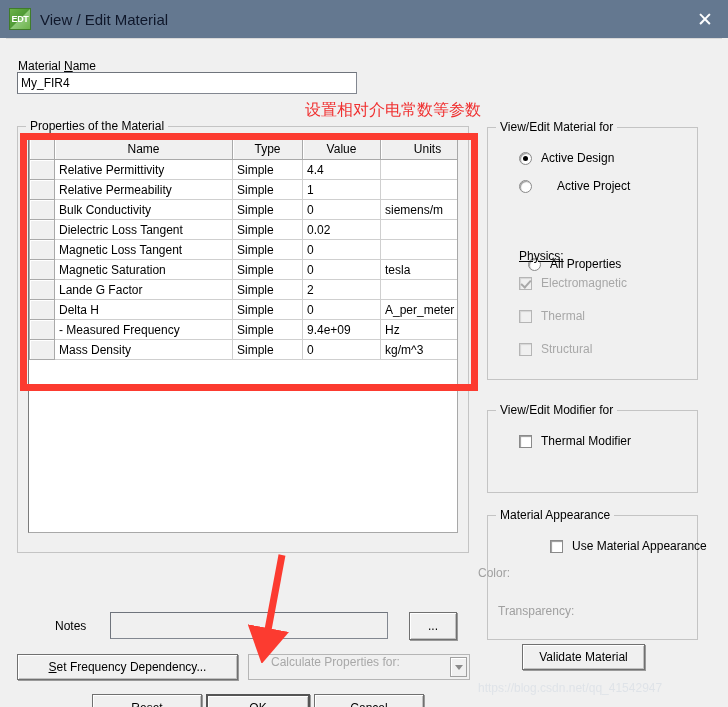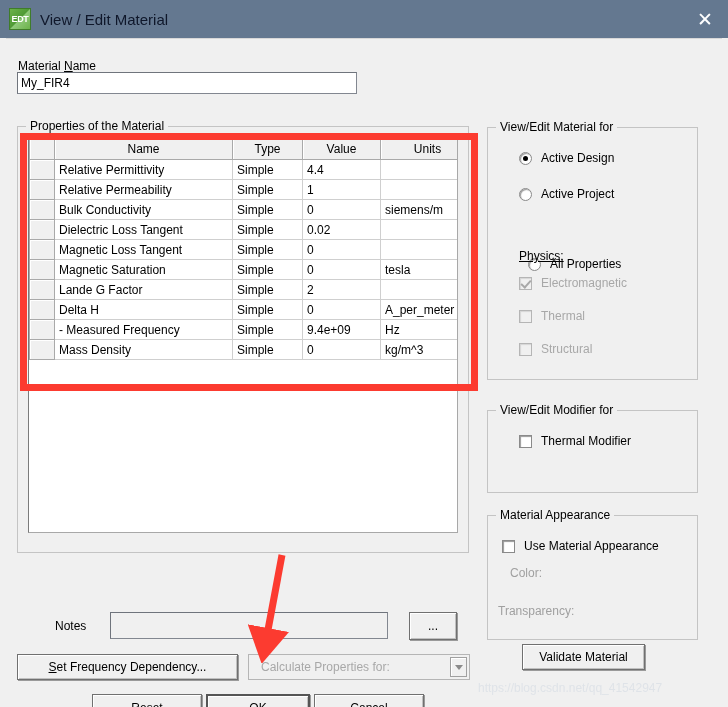--- a/index.html
+++ b/index.html
@@ -138,23 +138,23 @@
   }
   .chk.disabled .box.on::after { border-color: #a8a8a8; }
   .chk .clbl { margin-left: 9px; font-size: 12px; color: #000; white-space: nowrap; }
   .chk.disabled .clbl { color: #a8a8a8; text-align: right; }
 
   
   .combo {
     position: absolute;
     background: #f0f0f0;
     border: 1px solid #b5b5b5;
-    display: flex; align-items: center;
+    display: flex; align-items: flex-start;
     font-size: 12px; color: #a8a8a8;
-    padding-left: 12px;
+    padding-left: 22px;
     font-family: "Liberation Sans", sans-serif;
     cursor: pointer;
   }
   .combo .arrow {
     position: absolute; right: 2px; top: 2px; bottom: 2px; width: 17px;
     background: #f0f0f0;
     border: 1px solid #a0a0a0;
     box-shadow: inset 1px 1px 0 #ffffff;
     display: flex; align-items: center; justify-content: center;
   }
@@ -351,21 +351,21 @@
     </div>
 
     <div class="groupbox" style="left:481px; top:88px; width:211px; height:253px;">
       <div class="gb-title">View/Edit Material for</div>
     </div>
 
     <div class="radio" style="left:513px; top:112px;">
       <span class="dot on"></span>
       <span class="rlbl">Active Design</span>
     </div>
-    <div class="radio" style="left:513px; top:148px;">
+    <div class="radio" style="left:513px; top:140px;gap:16px;">
       <span class="dot"></span>
       <span class="rlbl">Active Project</span>
     </div>
     <div class="radio" style="left:522px; top:178px;margin-top:40px;">
       <span class="dot"></span>
       <span class="rlbl">All Properties</span>
     </div>
 
     <div class="lbl" style="left:513px; top:210px;text-decoration:underline;">Physics:</div>
 
@@ -386,31 +386,32 @@
       <div class="gb-title">View/Edit Modifier for</div>
     </div>
     <div class="chk" style="left:513px; top:395px;">
       <span class="box"></span>
       <span class="clbl">Thermal Modifier</span>
     </div>
 
     <div class="groupbox" style="left:481px; top:476px; width:211px; height:125px;">
       <div class="gb-title">Material Appearance</div>
     </div>
-    <div class="chk" style="left:468px; top:500px;padding-left:28px;">
+    <div class="chk" style="left:516px; top:500px;padding-left:28px;">
       <span class="box"></span>
       <span class="clbl">Use Material Appearance</span>
     </div>
-    <div class="lbl dim" style="left:504px; top:527px;">Color:</div>
+    <div class="lbl dim" style="left:472px; top:527px;">Color:</div>
     <div class="lbl dim" style="left:492px; top:565px;">Transparency:</div>
 
     <div class="btn" style="left:516px; top:605px; width:123px; height:26px;">Validate Material</div>
 
   </div>
 
+  <div class="anno-text" style="left:305px; top:100px;">设置相对介电常数等参数</div>
 
   <div class="anno-rect" style="left:20px; top:133px; width:458px; height:258px;"></div>
 
   <svg class="anno-arrow" style="left:240px; top:548px;" width="70" height="115" viewBox="0 0 70 115">
     <defs>
       <marker id="ahead" markerWidth="6" markerHeight="6" refX="2.6" refY="3" orient="auto" markerUnits="strokeWidth">
         <path d="M0,0 L0,6 L5.2,3 z" fill="#fc3b30"></path>
       </marker>
     </defs>
     <line x1="42" y1="7" x2="25" y2="98" stroke="#fc3b30" stroke-width="7" marker-end="url(#ahead)"></line>

